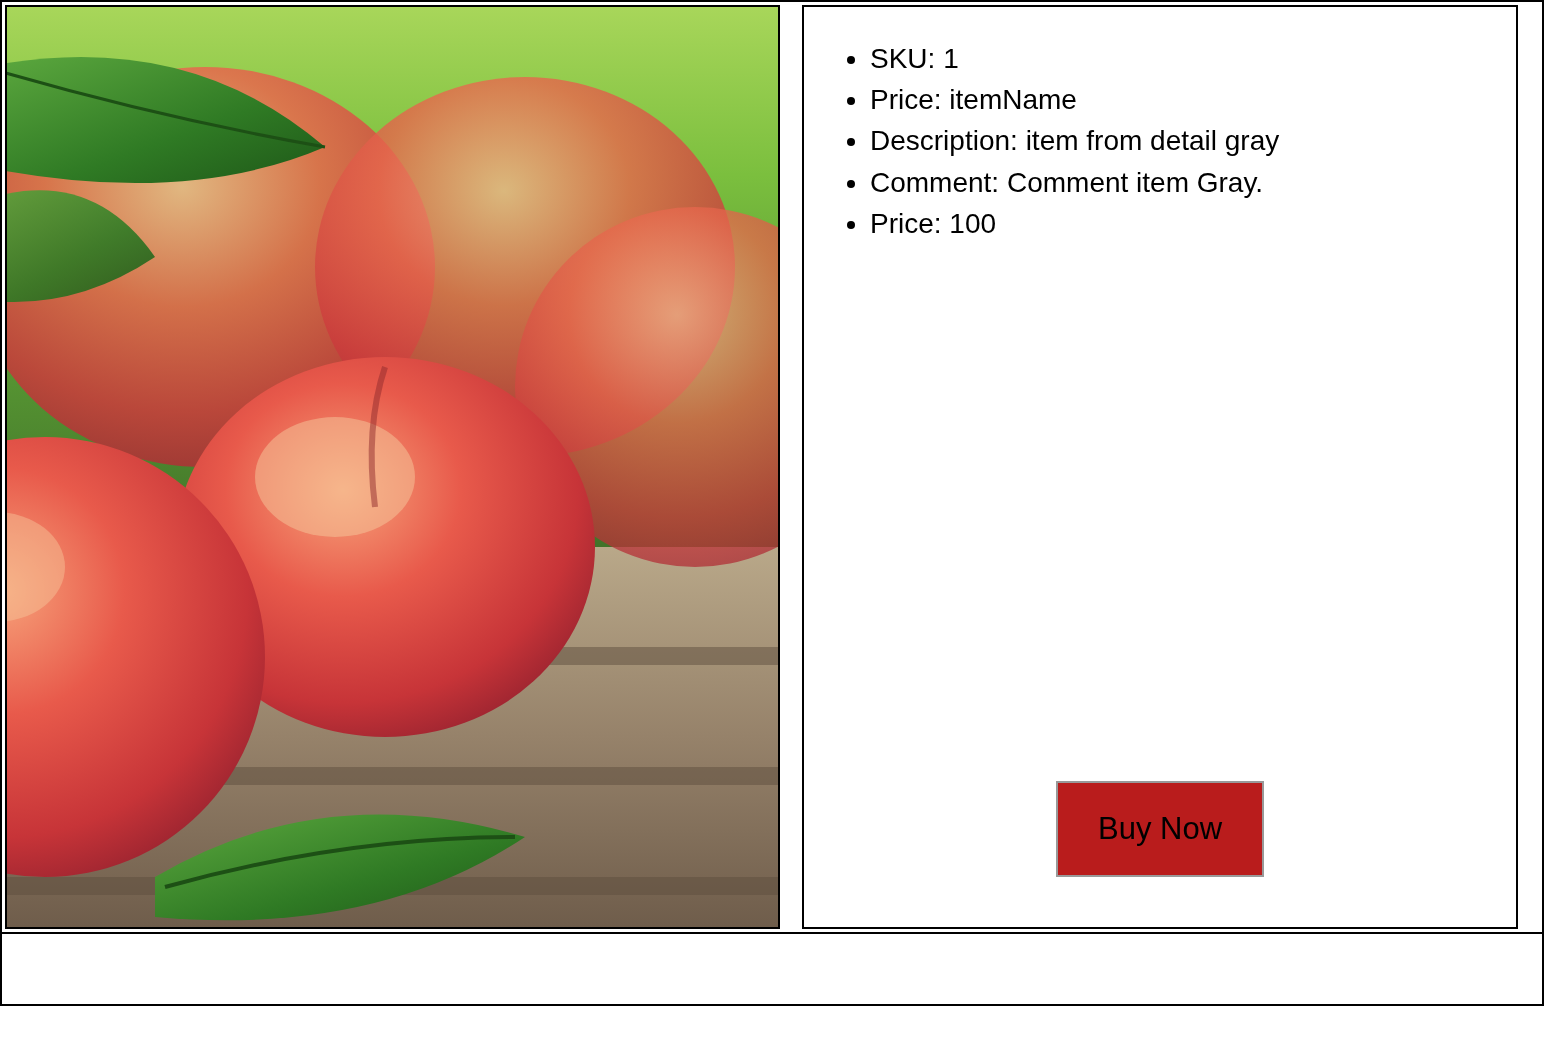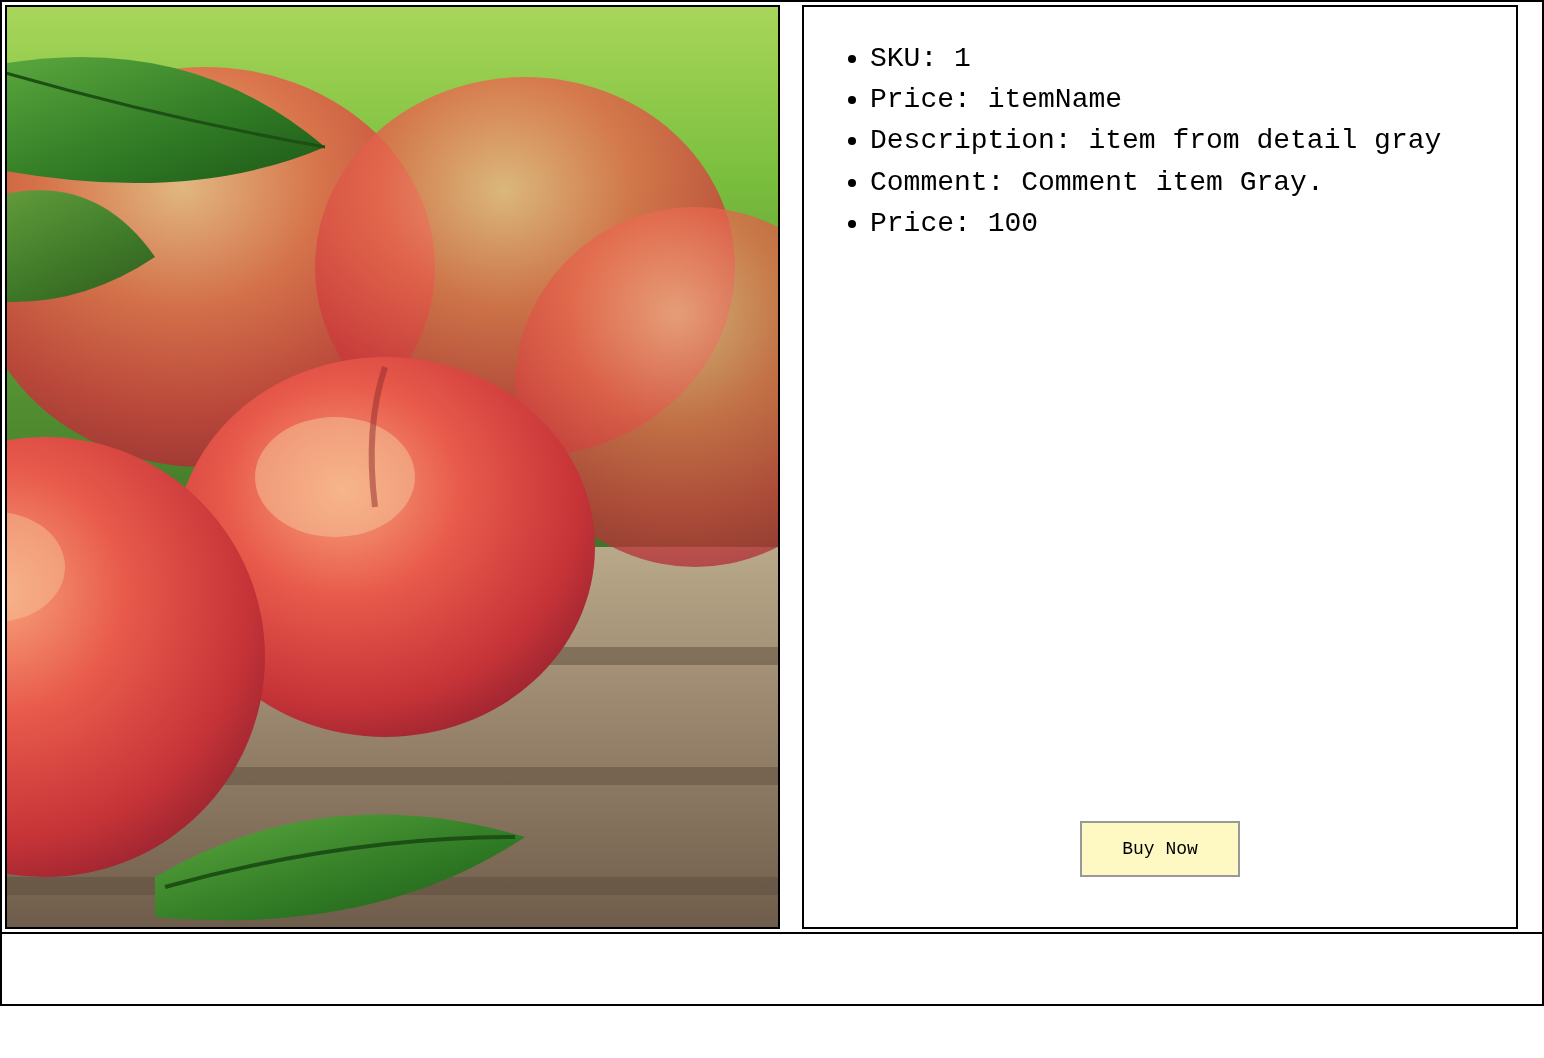--- a/index.html
+++ b/index.html
@@ -10,21 +10,20 @@
       background: #fff;
     }
     .shell {
       width: 1544px;
       height: 1058px;
       position: relative;
     }
     .outer-table {
       border-collapse: collapse;
       width: 100%;
-      font-family: Liberation Mono, monospace;
     }
     .outer-table > tbody > tr > td {
       border: 2px solid #000;
       padding: 3px;
       vertical-align: top;
     }
     .row-flex {
       display: flex;
       gap: 22px;
       height: 924px;
@@ -52,24 +51,24 @@
     }
     .detail-list { margin: 0; padding-left: 56px; }
     .detail-list li { margin-bottom: 2px; white-space: nowrap; }
     .label { color: #000; }
     .btn-row {
       display: flex;
       justify-content: center;
       padding-bottom: 20px;
     }
     .buy-btn {
-      font-size: 18px;
+      font-size: 31px;
       font-family: inherit;
-      padding: 16px 40px;
-      background: #fef9c3;
+      padding: 28px 40px;
+      background: #b91c1c;
       border: 2px solid #999;
       color: #000;
       cursor: pointer;
     }
     .bottom-row {
       height: 72px;
     }
   </style>
 </head>
 <body>

